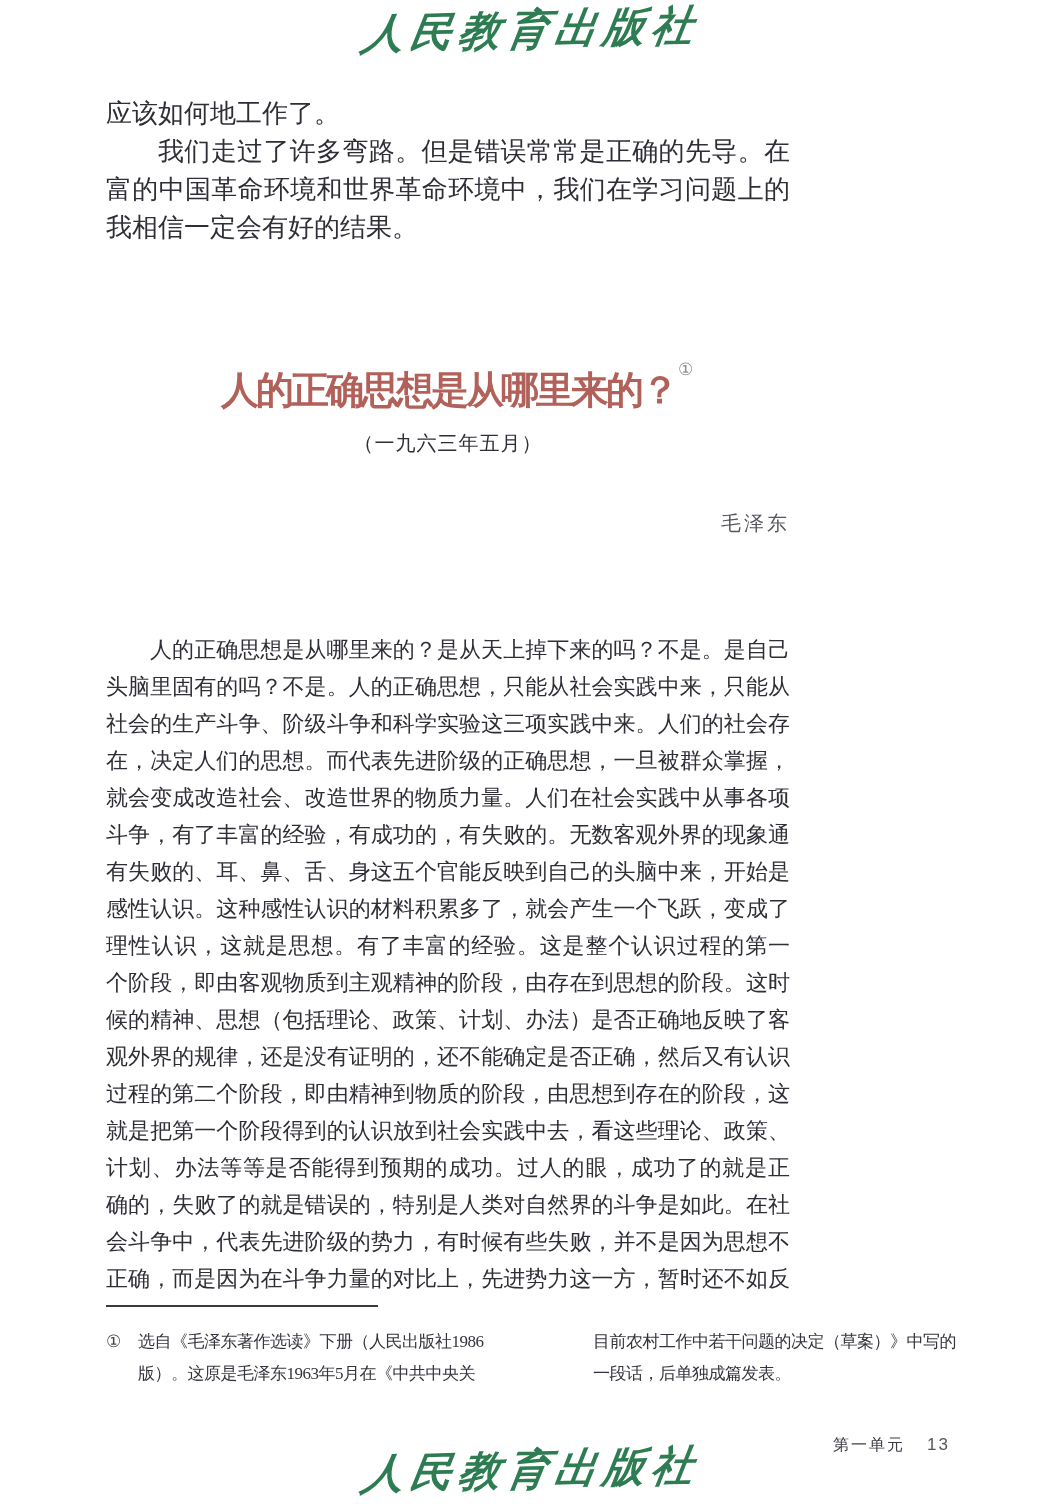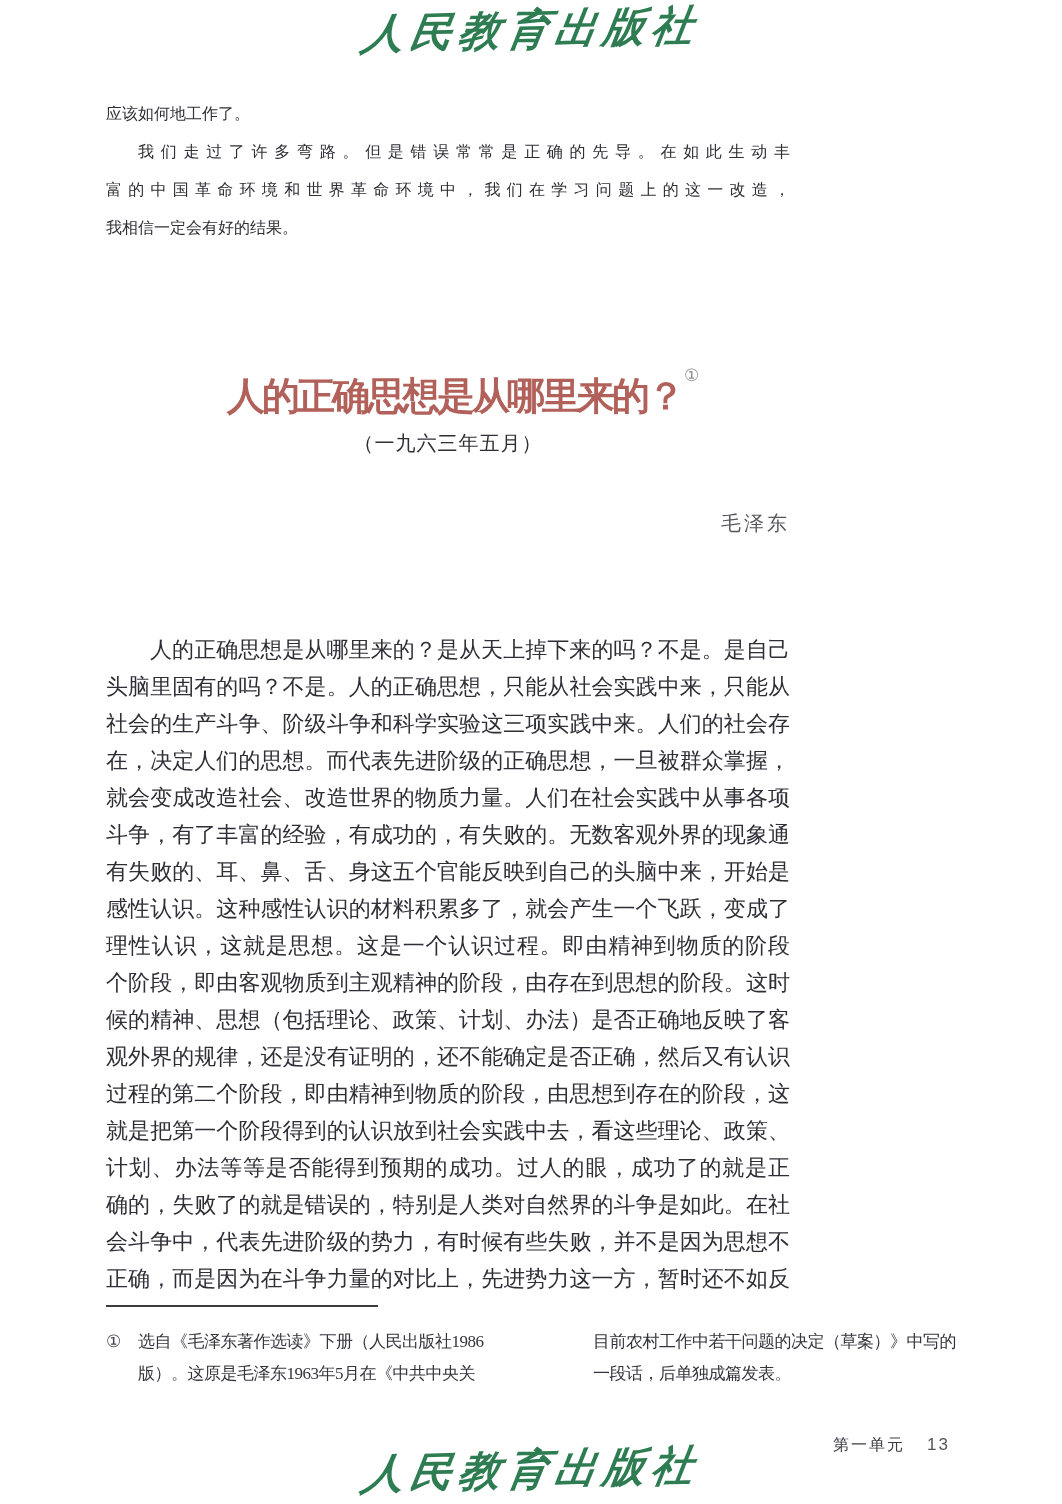--- a/index.html
+++ b/index.html
@@ -41,21 +41,21 @@
     text-align-last: justify;
   }
   .tline.indent { text-indent: 2em; }
 
   
   .intro {
     position: absolute;
     left: 106px;
     top: 95px;
     width: 684px;
-    font-size: 16px;
+    font-size: 26px;
     line-height: 38px;
   }
   .intro .tline { height: 38px; }
 
   
   .title {
     position: absolute;
     left: 106px;
     top: 352px;
     width: 684px;
@@ -174,36 +174,36 @@
     <span class="brush">人民教育出版社</span>
   </div>
 
   <div class="intro">
       <div class="tline">应该如何地工作了。</div>
       <div class="tline fill indent">我们走过了许多弯路。但是错误常常是正确的先导。在如此生动丰</div>
       <div class="tline fill">富的中国革命环境和世界革命环境中，我们在学习问题上的这一改造，</div>
       <div class="tline">我相信一定会有好的结果。</div>
     </div>
 
-  <h1 class="title" style="margin:14px;"><span>人的正确思想是从哪里来的？</span><sup>①</sup></h1>
+  <h1 class="title" style="margin:8px;"><span>人的正确思想是从哪里来的？</span><sup>①</sup></h1>
 
   <div class="date">（一九六三年五月）</div>
 
   <div class="author">毛泽东</div>
 
   <div class="body-text">
       <div class="tline fill indent">人的正确思想是从哪里来的？是从天上掉下来的吗？不是。是自己</div>
       <div class="tline fill">头脑里固有的吗？不是。人的正确思想，只能从社会实践中来，只能从</div>
       <div class="tline fill">社会的生产斗争、阶级斗争和科学实验这三项实践中来。人们的社会存</div>
       <div class="tline fill">在，决定人们的思想。而代表先进阶级的正确思想，一旦被群众掌握，</div>
       <div class="tline fill">就会变成改造社会、改造世界的物质力量。人们在社会实践中从事各项</div>
       <div class="tline fill">斗争，有了丰富的经验，有成功的，有失败的。无数客观外界的现象通</div>
       <div class="tline fill">有失败的、耳、鼻、舌、身这五个官能反映到自己的头脑中来，开始是</div>
       <div class="tline fill">感性认识。这种感性认识的材料积累多了，就会产生一个飞跃，变成了</div>
-      <div class="tline fill">理性认识，这就是思想。这是一个认识过程。即由精神到物质的阶段</div>
+      <div class="tline fill">理性认识，这就是思想。有了丰富的经验。这是整个认识过程的第一</div>
       <div class="tline fill">个阶段，即由客观物质到主观精神的阶段，由存在到思想的阶段。这时</div>
       <div class="tline fill">候的精神、思想（包括理论、政策、计划、办法）是否正确地反映了客</div>
       <div class="tline fill">观外界的规律，还是没有证明的，还不能确定是否正确，然后又有认识</div>
       <div class="tline fill">过程的第二个阶段，即由精神到物质的阶段，由思想到存在的阶段，这</div>
       <div class="tline fill">就是把第一个阶段得到的认识放到社会实践中去，看这些理论、政策、</div>
       <div class="tline fill">计划、办法等等是否能得到预期的成功。过人的眼，成功了的就是正</div>
       <div class="tline fill">确的，失败了的就是错误的，特别是人类对自然界的斗争是如此。在社</div>
       <div class="tline fill">会斗争中，代表先进阶级的势力，有时候有些失败，并不是因为思想不</div>
       <div class="tline fill">正确，而是因为在斗争力量的对比上，先进势力这一方，暂时还不如反</div>
     </div>

